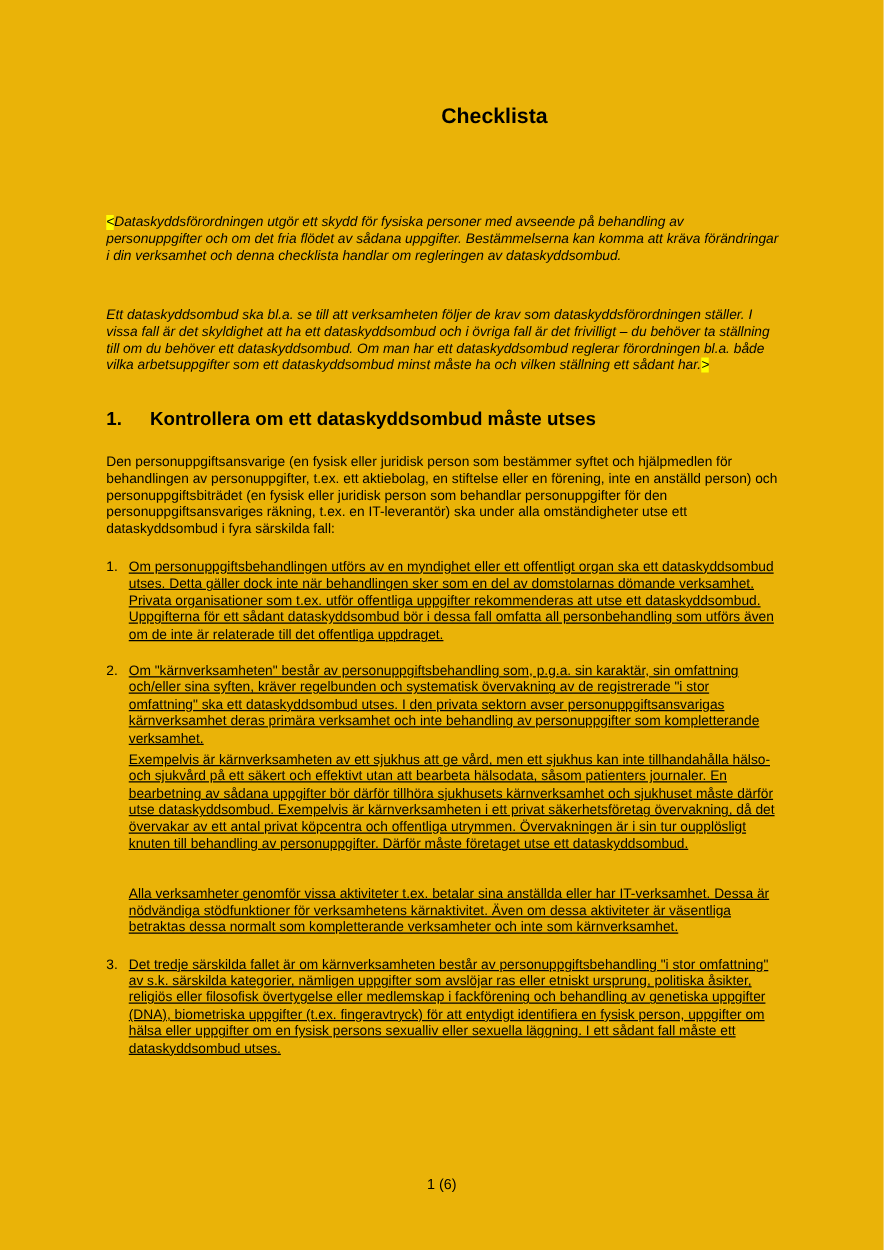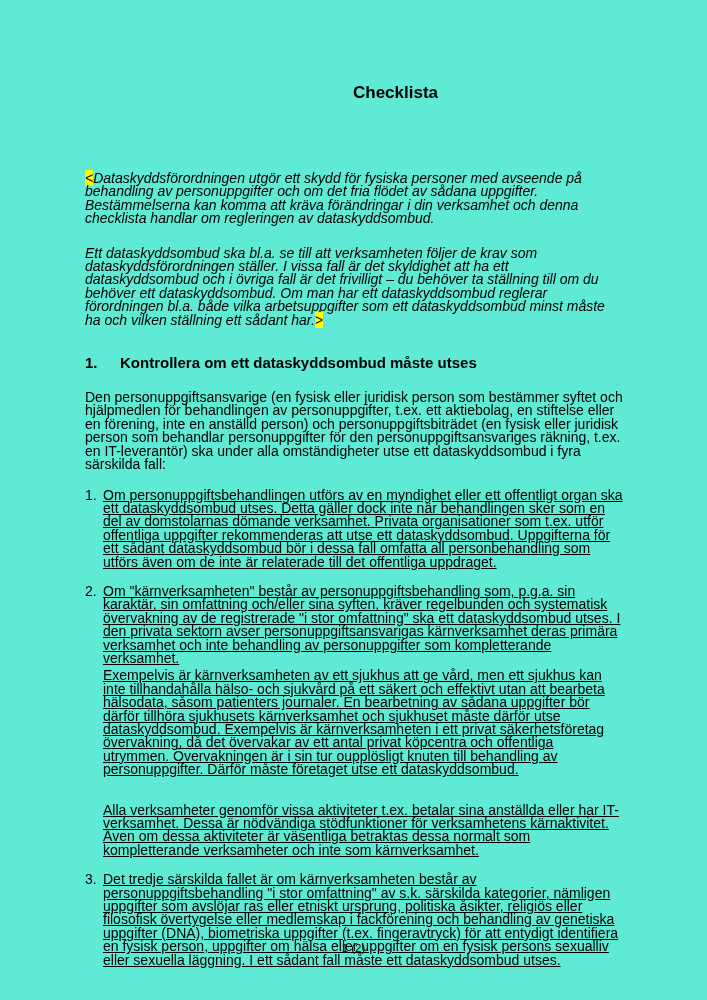--- a/index.html
+++ b/index.html
@@ -4,21 +4,21 @@
 <style>
   html, body {
     margin: 0;
     padding: 0;
     background: #ffffff;
   }
   .page {
     position: relative;
     width: 707px;
     height: 1000px;
-    background: #5eead4;
+    background: #eab308;
     font-family: "Liberation Sans", sans-serif;
     color: #000000;
     overflow: hidden;
   }
   .content {
     position: absolute;
     left: 85px;
     top: 83px;
     width: 538px;
   }
@@ -29,29 +29,29 @@
     margin: 0;
     font-size: 17px;
     line-height: 20px;
     font-weight: bold;
   }
   .doc-subtitle {
     font-size: 13.5px;
     line-height: 16px;
   }
   .body-text {
-    font-size: 14px;
+    font-size: 11px;
     line-height: 13.4px;
   }
   p { margin: 0; }
   .intro-p {
     font-style: italic;
   }
   .intro-p1 { margin-top: 69px; }
-  .intro-p2 { margin-top: 21px; }
+  .intro-p2 { margin-top: 34px; }
   .hl {
     background: #ffff00;
   }
   .section-heading {
     display: flex;
     margin-top: 26px;
     font-size: 15px;
     line-height: 19px;
     font-weight: bold;
   }
@@ -121,14 +121,14 @@
       </div>
 
       <div class="num-item item3">
         <span class="li-num">3.</span>
         <div class="li-body">Det tredje särskilda fallet är om kärnverksamheten består av personuppgiftsbehandling "i stor omfattning" av s.k. särskilda kategorier, nämligen uppgifter som avslöjar ras eller etniskt ursprung, politiska åsikter, religiös eller filosofisk övertygelse eller medlemskap i fackförening och behandling av genetiska uppgifter (DNA), biometriska uppgifter (t.ex. fingeravtryck) för att entydigt identifiera en fysisk person, uppgifter om hälsa eller uppgifter om en fysisk persons sexualliv eller sexuella läggning. I ett sådant fall måste ett dataskyddsombud utses.</div>
       </div>
 
     </div>
   </div>
 
-  <footer class="page-footer">1 (2)</footer>
+  <footer class="page-footer">1 (6)</footer>
 </div>
 
 </body></html>

